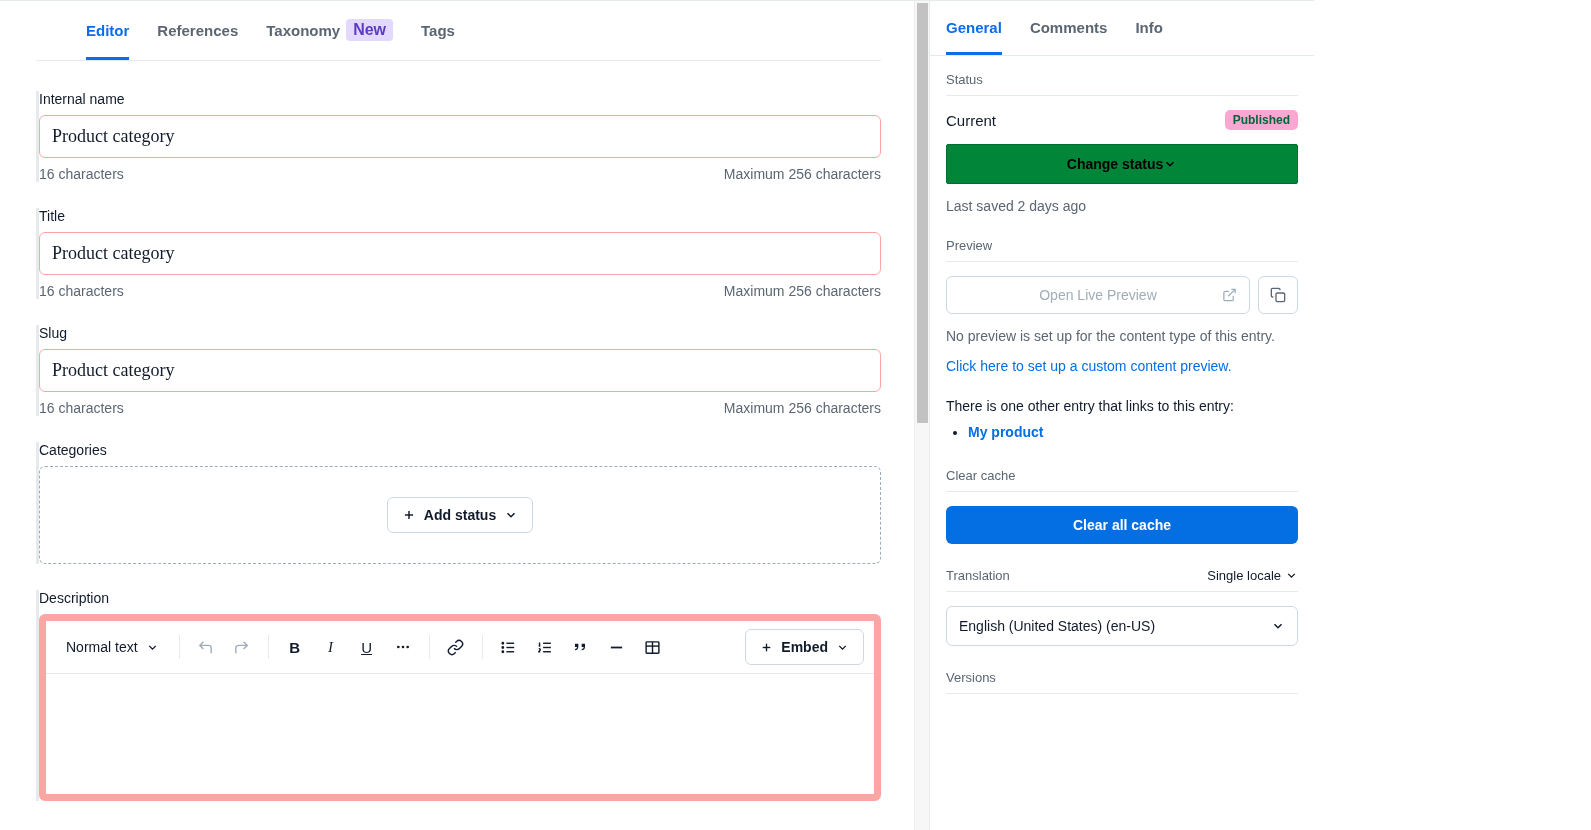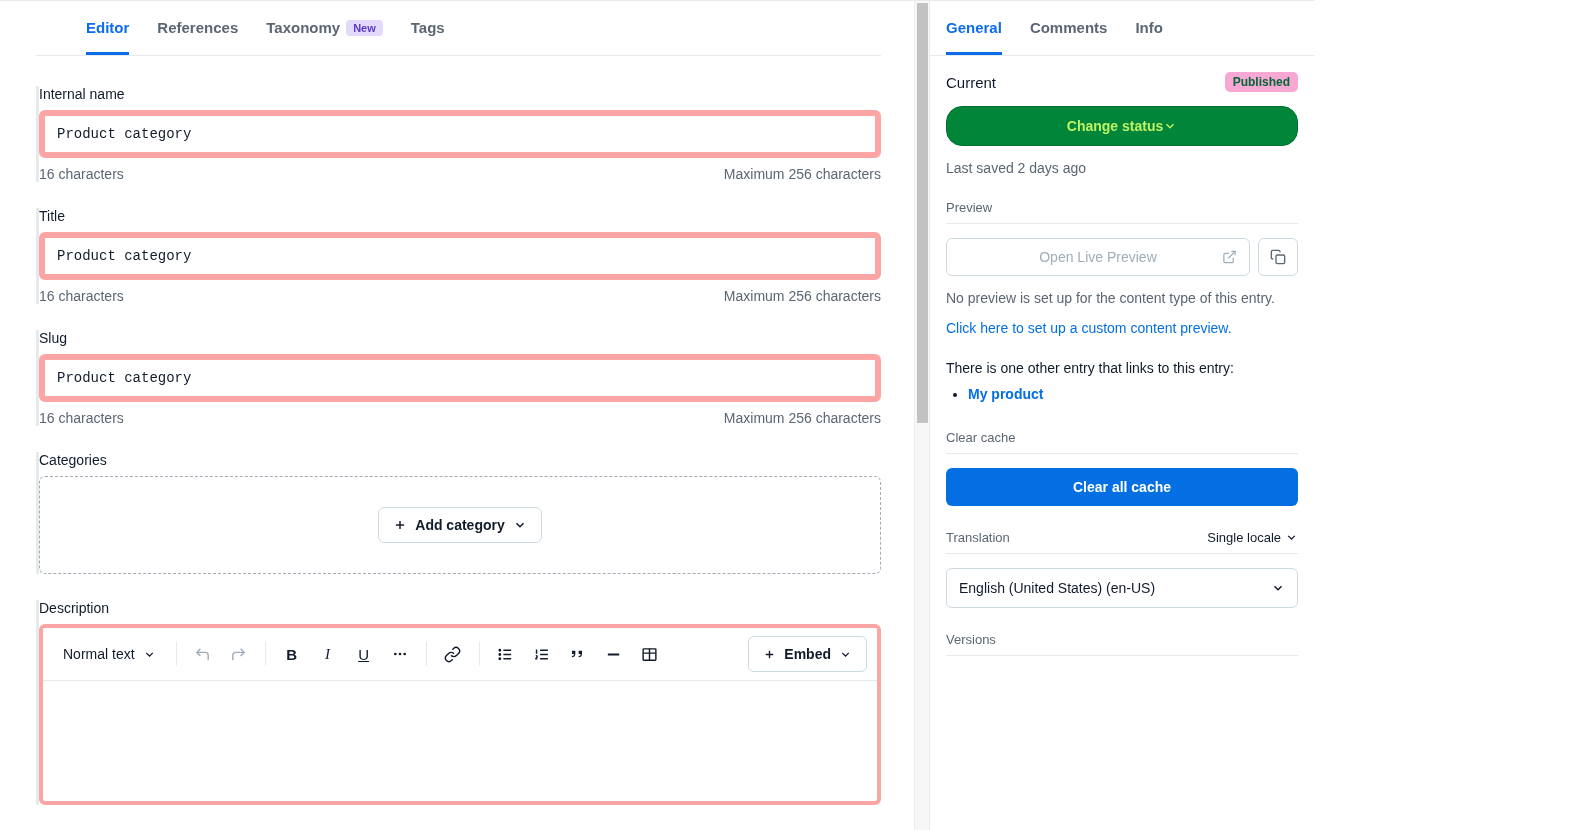--- a/index.html
+++ b/index.html
@@ -42,21 +42,21 @@
   gap: 6px;
   border-bottom: 3px solid transparent;
 }
 .tab.active {
   color: #0c6ce9;
   border-bottom-color: #0c6ce9;
 }
 .badge-new {
   background: #e3d9fc;
   color: #5b3cc4;
-  font-size: 11px;
+  font-size: 16px;
   padding: 2px 7px;
   border-radius: 4px;
   font-weight: 600;
 }
 .form {
   padding: 30px 48px 0 36px;
 }
 .field {
   margin-bottom: 26px;
   border-left: 3px solid #e5ebed;
@@ -64,25 +64,25 @@
 }
 .field-label {
   font-size: 14px;
   color: #111b2b;
   margin-bottom: 8px;
   display: block;
 }
 .text-input {
   width: 100%;
   padding: 10px 12px;
-  border: 6px solid #fca5a5;
-  border-radius: 6px;
-  font-size: 14px;
+  border: 1px solid #fca5a5;
+  border-radius: 6px;
+  font-size: 18px;
   color: #111b2b;
-  font-family: Liberation Mono, monospace;
+  font-family: Liberation Serif, serif;
 }
 .field-meta {
   display: flex;
   justify-content: space-between;
   margin-top: 8px;
   font-size: 14px;
   color: #5b6673;
 }
 .dashed-box {
   border: 1px dashed #a0adb8;
@@ -101,21 +101,21 @@
   border: 1px solid #cfd9e0;
   border-radius: 6px;
   background: #fff;
   color: #111b2b;
   font-weight: 600;
   font-size: 14px;
   cursor: pointer;
   font-family: inherit;
 }
 .rte {
-  border: 4px solid #fca5a5;
+  border: 7px solid #fca5a5;
   border-radius: 6px;
   overflow: hidden;
   margin-top: 8px;
 }
 .rte-toolbar {
   display: flex;
   align-items: center;
   padding: 8px 10px;
   border-bottom: 1px solid #e5ebed;
   gap: 4px;
@@ -204,24 +204,24 @@
   color: #006636;
   font-size: 12px;
   padding: 3px 8px;
   border-radius: 5px;
   font-weight: 600;
 }
 .btn-primary-green {
   width: 100%;
   background: #008539;
   border: 1px solid #007030;
-  color: #bef264;
+  color: #000000;
   font-weight: 600;
   padding: 11px;
-  border-radius: 16px;
+  border-radius: 2px;
   display: flex;
   justify-content: center;
   align-items: center;
   cursor: pointer;
   font-size: 14px;
   font-family: inherit;
 }
 .btn-primary-blue {
   width: 100%;
   background: #036fe3;
@@ -365,21 +365,21 @@
         </div>
 
         <div class="field">
           <label class="field-label">Categories</label>
           <div class="dashed-box">
             <button class="btn">
               <svg width="14" height="14" viewBox="0 0 24 24" fill="none" stroke="currentColor" stroke-width="2.5">
                   <line x1="12" y1="5" x2="12" y2="19"></line>
                   <line x1="5" y1="12" x2="19" y2="12"></line>
                 </svg>
-              <span>Add category</span>
+              <span>Add status</span>
               <svg width="14" height="14" viewBox="0 0 24 24" fill="none" stroke="currentColor" stroke-width="2.5">
                   <polyline points="6 9 12 15 18 9"></polyline>
                 </svg>
             </button>
           </div>
         </div>
 
         <div class="field" style="margin-bottom:8px;">
           <label class="field-label">Description</label>
           <div class="rte">
@@ -487,20 +487,21 @@
   </div>
 
   <div class="sidebar">
     <div class="sidebar-tabs">
       <div class="sidebar-tab active">General</div>
       <div class="sidebar-tab">Comments</div>
       <div class="sidebar-tab">Info</div>
     </div>
 
     <div class="section">
+      <div class="section-header">Status</div>
       <div class="status-row">
         <span>Current</span>
         <span class="pill-published">Published</span>
       </div>
       <button class="btn-primary-green">
         <span>Change status</span>
         <svg width="14" height="14" viewBox="0 0 24 24" fill="none" stroke="currentColor" stroke-width="2.5">
             <polyline points="6 9 12 15 18 9"></polyline>
           </svg>
       </button>

